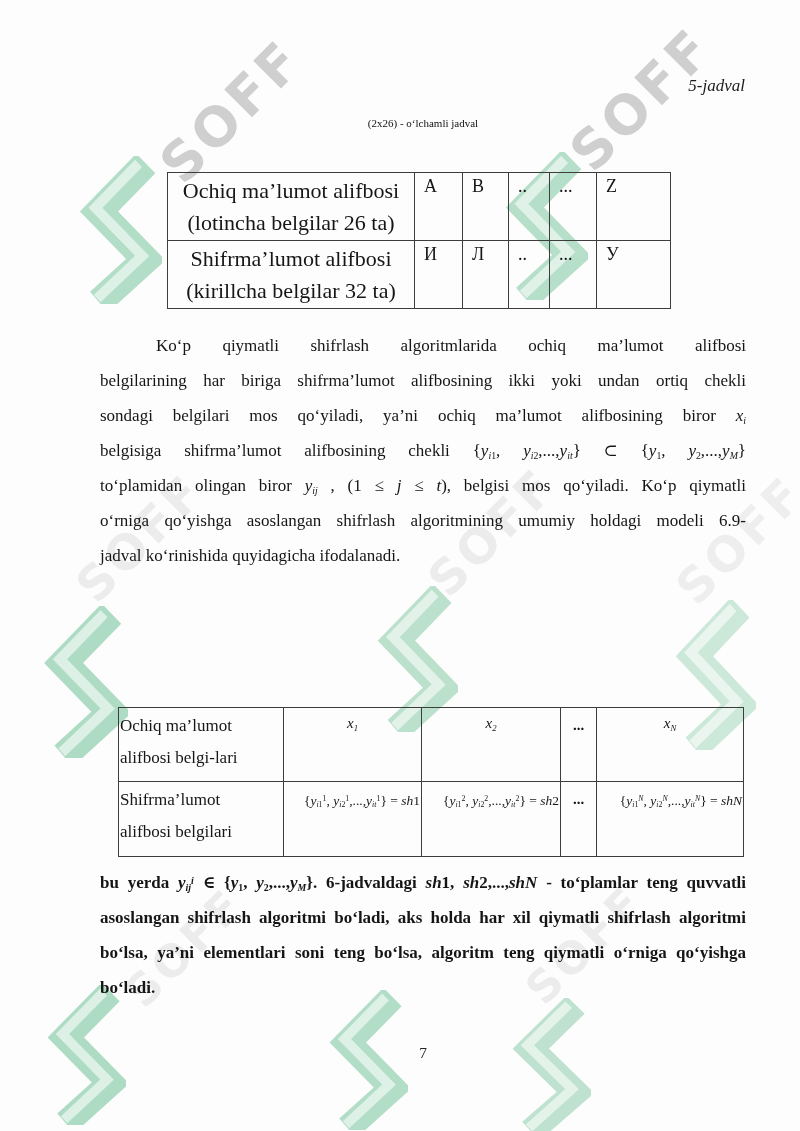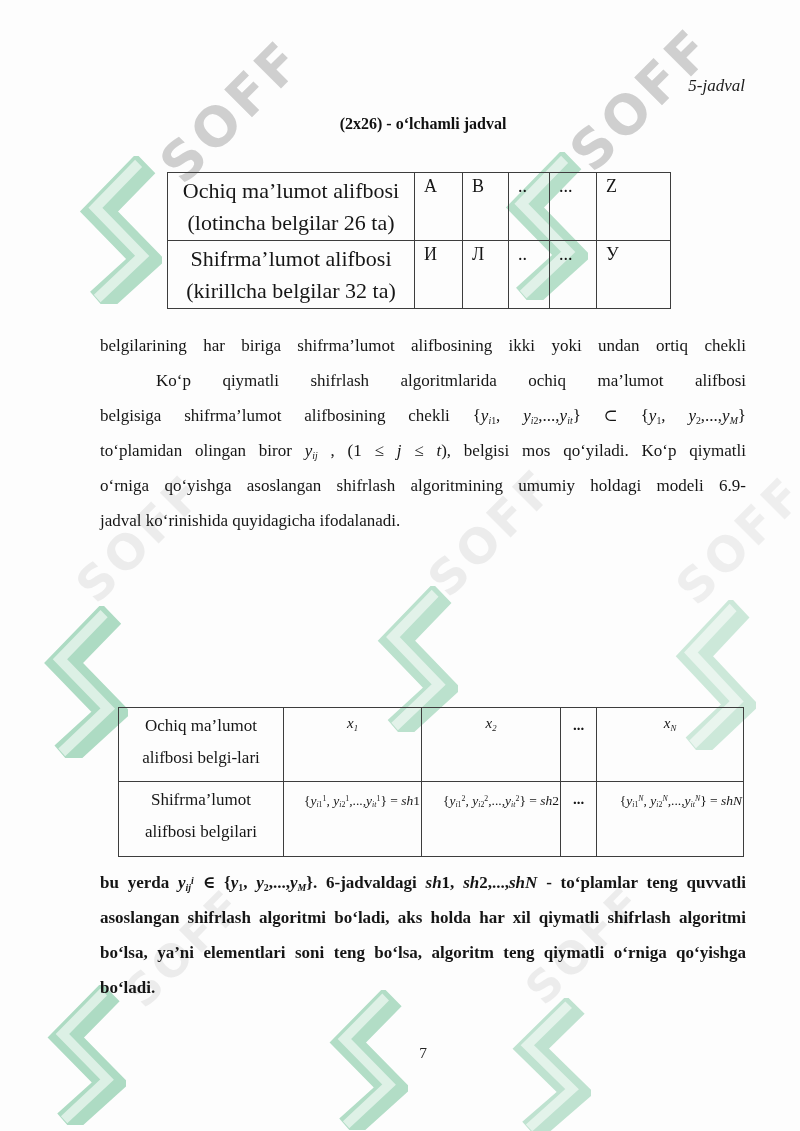--- a/index.html
+++ b/index.html
@@ -18,31 +18,31 @@
   }
   .wm-s{position:absolute;}
   
   .content{position:absolute;inset:0;z-index:1;}
   .jadval-label{
     position:absolute;right:55px;width:200px;text-align:right;
     font-style:italic;font-size:17px;color:#1c1c1c;
   }
   .heading{
     position:absolute;left:100px;width:646px;text-align:center;
-    font-weight:bold;font-size:16px;color:#111;line-height:35px;
+    font-weight:normal;font-size:11px;color:#111;line-height:35px;
   }
   table{border-collapse:collapse;table-layout:fixed;position:absolute;background:transparent;}
   td{border:1.5px solid #3d3d3d;vertical-align:top;overflow:hidden;}
   .t1{left:167px;top:172px;width:503px;}
   .t1 td{height:64px;font-size:22px;}
   .t1 .lbl{text-align:center;line-height:32px;padding-top:2px;}
   .t1 .sym{padding:3px 0 0 9px;font-size:18px;}
   .t2{left:118px;top:707px;width:625px;}
   .t2 td{height:63px;}
-  .t2 .lbl{text-align:center;font-size:17px;line-height:32px;padding-top:2px;}
+  .t2 .lbl{font-size:17px;line-height:32px;padding-top:2px;}
   .t2 .hcell{text-align:center;font-size:15px;padding-top:7px;font-style:italic;}
   .t2 .fcell{font-size:13.5px;padding:11px 1px 0 3px;white-space:nowrap;text-align:right;}
   .t2 .dots{text-align:center;font-weight:bold;font-size:15px;padding-top:9px;}
   sub{font-size:0.58em;line-height:0;vertical-align:-0.3em;}
   sup{font-size:0.58em;line-height:0;vertical-align:0.45em;}
   .para{position:absolute;left:100px;width:646px;font-size:17px;color:#151515;}
   .pline{height:35px;line-height:35px;text-align:justify;text-align-last:justify;white-space:nowrap;}
   .pline.first{text-indent:56px;}
   .pline.last{text-align-last:left;}
   .pagenum{
@@ -132,22 +132,23 @@
         <td class="sym">И</td>
         <td class="sym">Л</td>
         <td class="sym">..</td>
         <td class="sym">...</td>
         <td class="sym">У</td>
       </tr>
     </tbody>
       </table>
 
     <div class="para" style="top:328px;">
+      <div class="pline first">Ko‘p qiymatli shifrlash algoritmlarida ochiq ma’lumot alifbosi</div>
       <div class="pline">belgilarining har biriga shifrma’lumot alifbosining ikki yoki undan ortiq chekli</div>
-      <div class="pline first">Ko‘p qiymatli shifrlash algoritmlarida ochiq ma’lumot alifbosi</div>
+      <div class="pline">sondagi belgilari mos qo‘yiladi, ya’ni ochiq ma’lumot alifbosining biror <i>x</i><sub><i>i</i></sub></div>
       <div class="pline">belgisiga shifrma’lumot alifbosining chekli {<i>y</i><sub><i>i</i>1</sub>, <i>y</i><sub><i>i</i>2</sub>,...,<i>y</i><sub><i>it</i></sub>} ⊂ {<i>y</i><sub>1</sub>, <i>y</i><sub>2</sub>,...,<i>y</i><sub><i>M</i></sub>}</div>
       <div class="pline">to‘plamidan olingan biror <i>y</i><sub><i>ij</i></sub> , (1 ≤ <i>j</i> ≤ <i>t</i>), belgisi mos qo‘yiladi. Ko‘p qiymatli</div>
       <div class="pline">o‘rniga qo‘yishga asoslangan shifrlash algoritmining umumiy holdagi modeli 6.9-</div>
       <div class="pline last">jadval ko‘rinishida quyidagicha ifodalanadi.</div>
     </div>
 
 
 
     <table class="t2">
       <colgroup>

